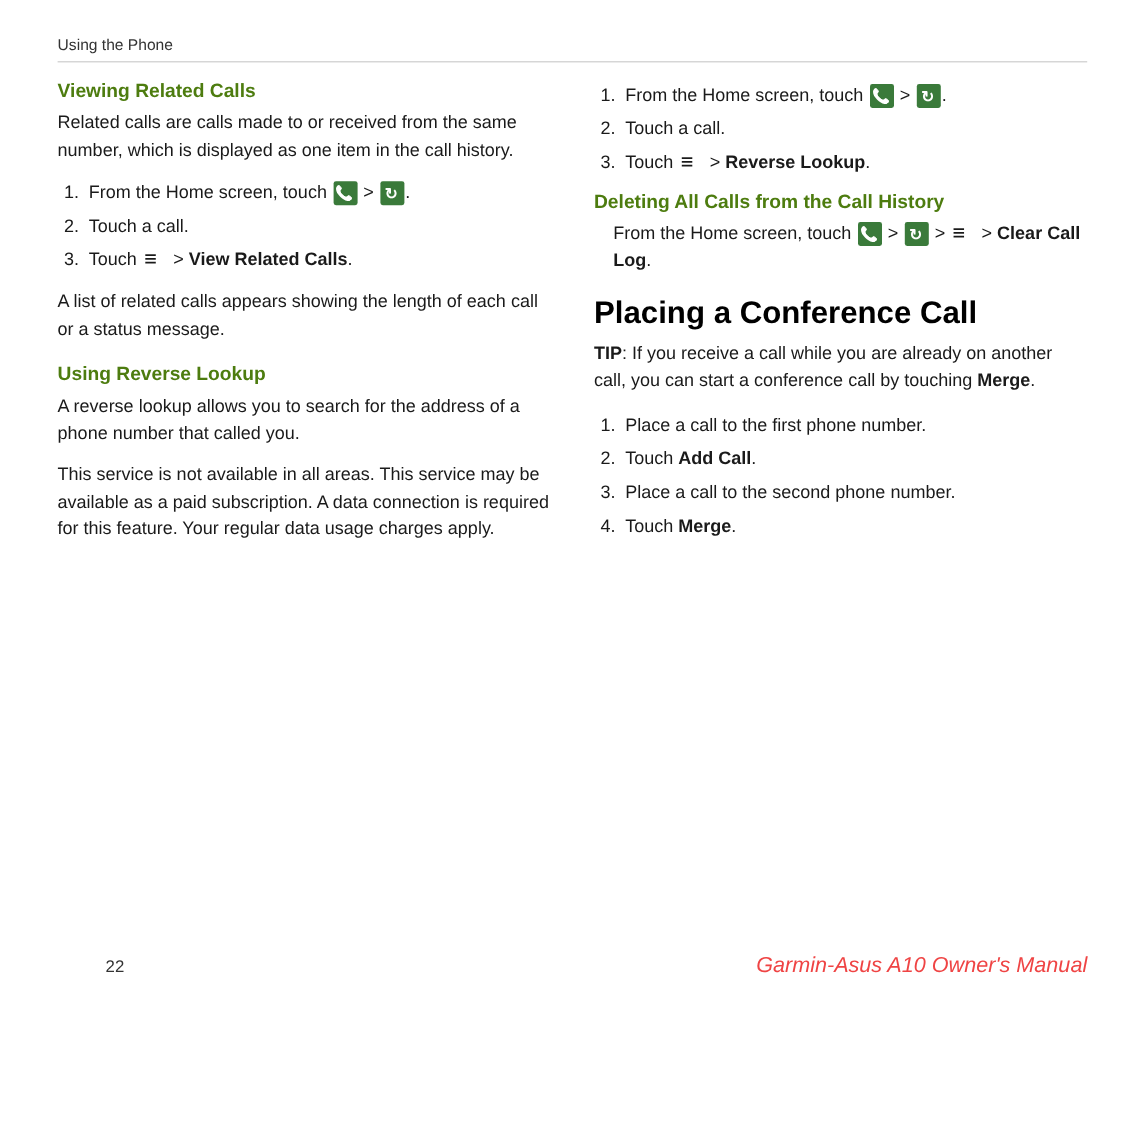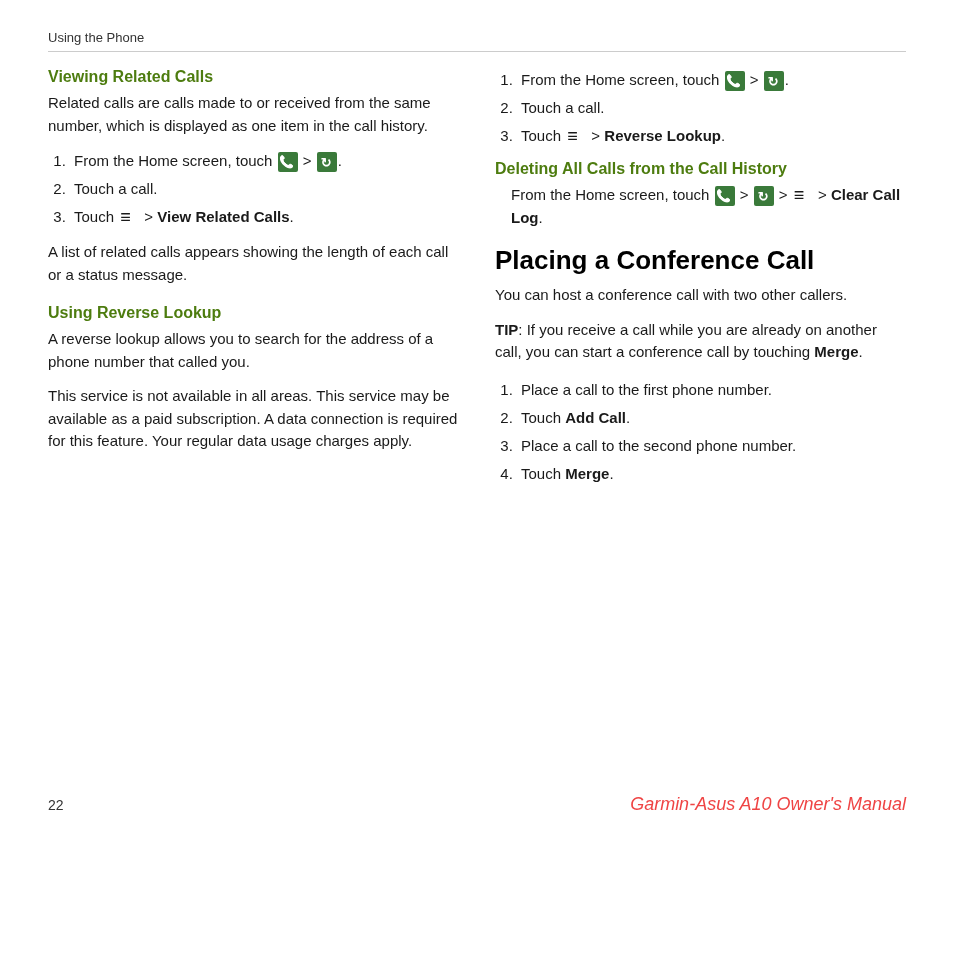--- a/index.html
+++ b/index.html
@@ -160,20 +160,21 @@
     }
 
     
     .footer {
       display: flex;
       justify-content: space-between;
       align-items: center;
       border-top: none;
       padding-top: 14px;
       margin-top: auto;
+      margin-left: 40px;
     }
 
     .footer-page {
       font-size: 14px;
       color: #333;
     }
 
     .footer-title {
       font-size: 18px;
       color: #ef4444;
@@ -252,21 +253,20 @@
           &gt;
           <span class="icon-calllog"></span>
           &gt;
           <span class="icon-menu"></span>
           &gt; <span class="bold">Clear Call Log</span>.
         </div>
       </div>
 
       <div>
         <div class="section-title-large">Placing a Conference Call</div>
-        <div class="section-body">You can host a conference call with two other callers.</div>
 
         <div class="tip-body">
           <span class="bold">TIP</span>: If you receive a call while you are already on another call, you can start a conference call by touching <span class="bold">Merge</span>.
         </div>
 
         <ol>
           <li>Place a call to the first phone number.</li>
           <li>Touch <span class="bold">Add Call</span>.</li>
           <li>Place a call to the second phone number.</li>
           <li>Touch <span class="bold">Merge</span>.</li>

